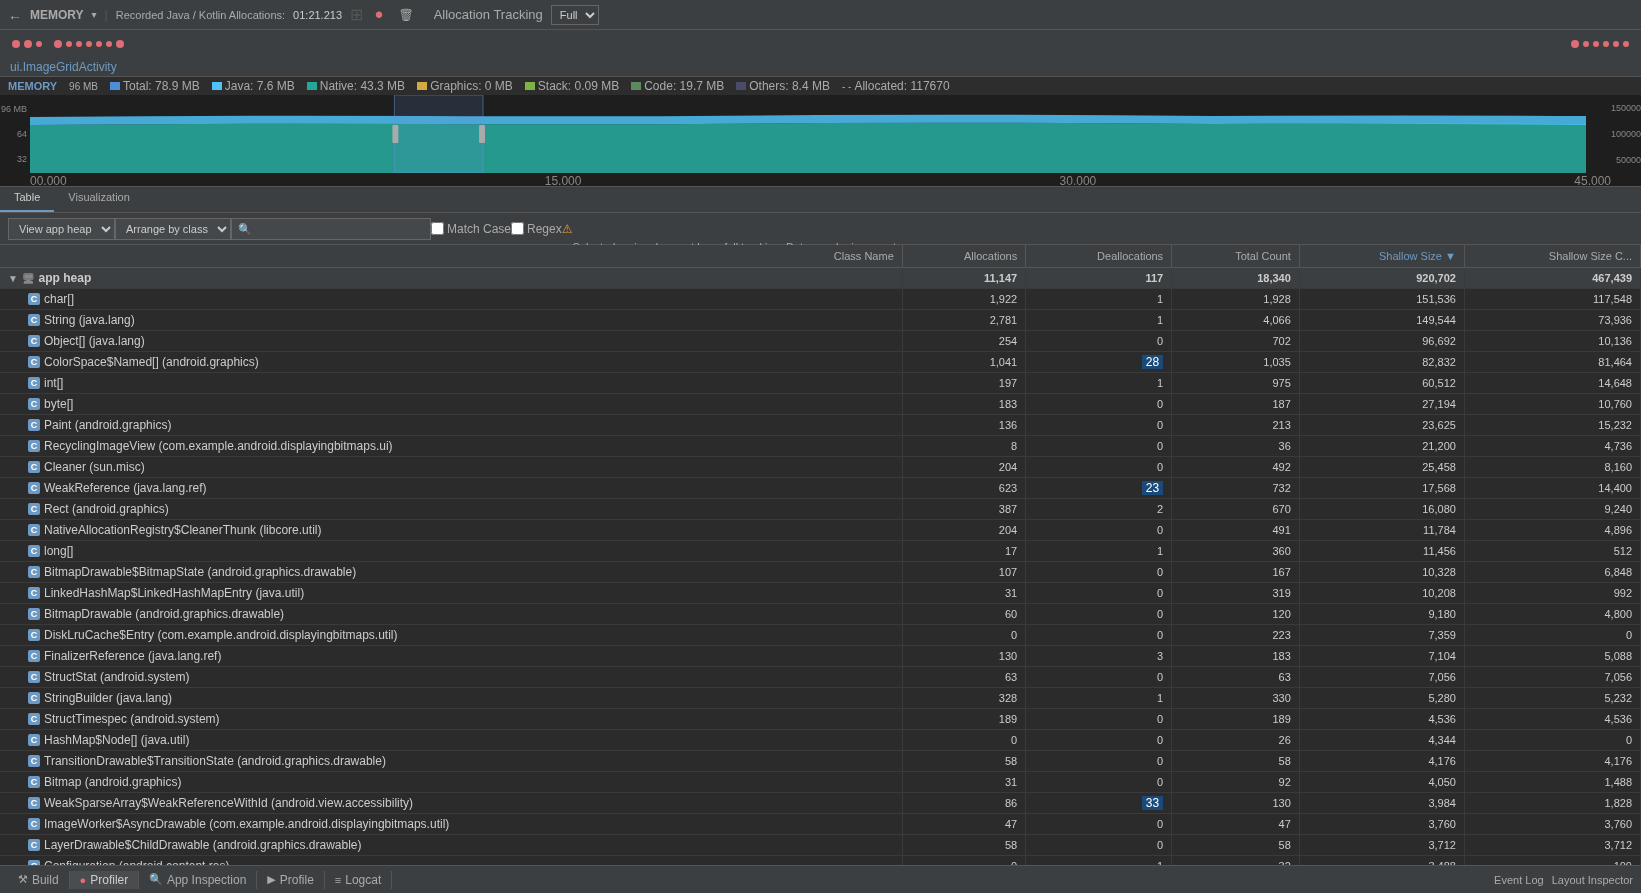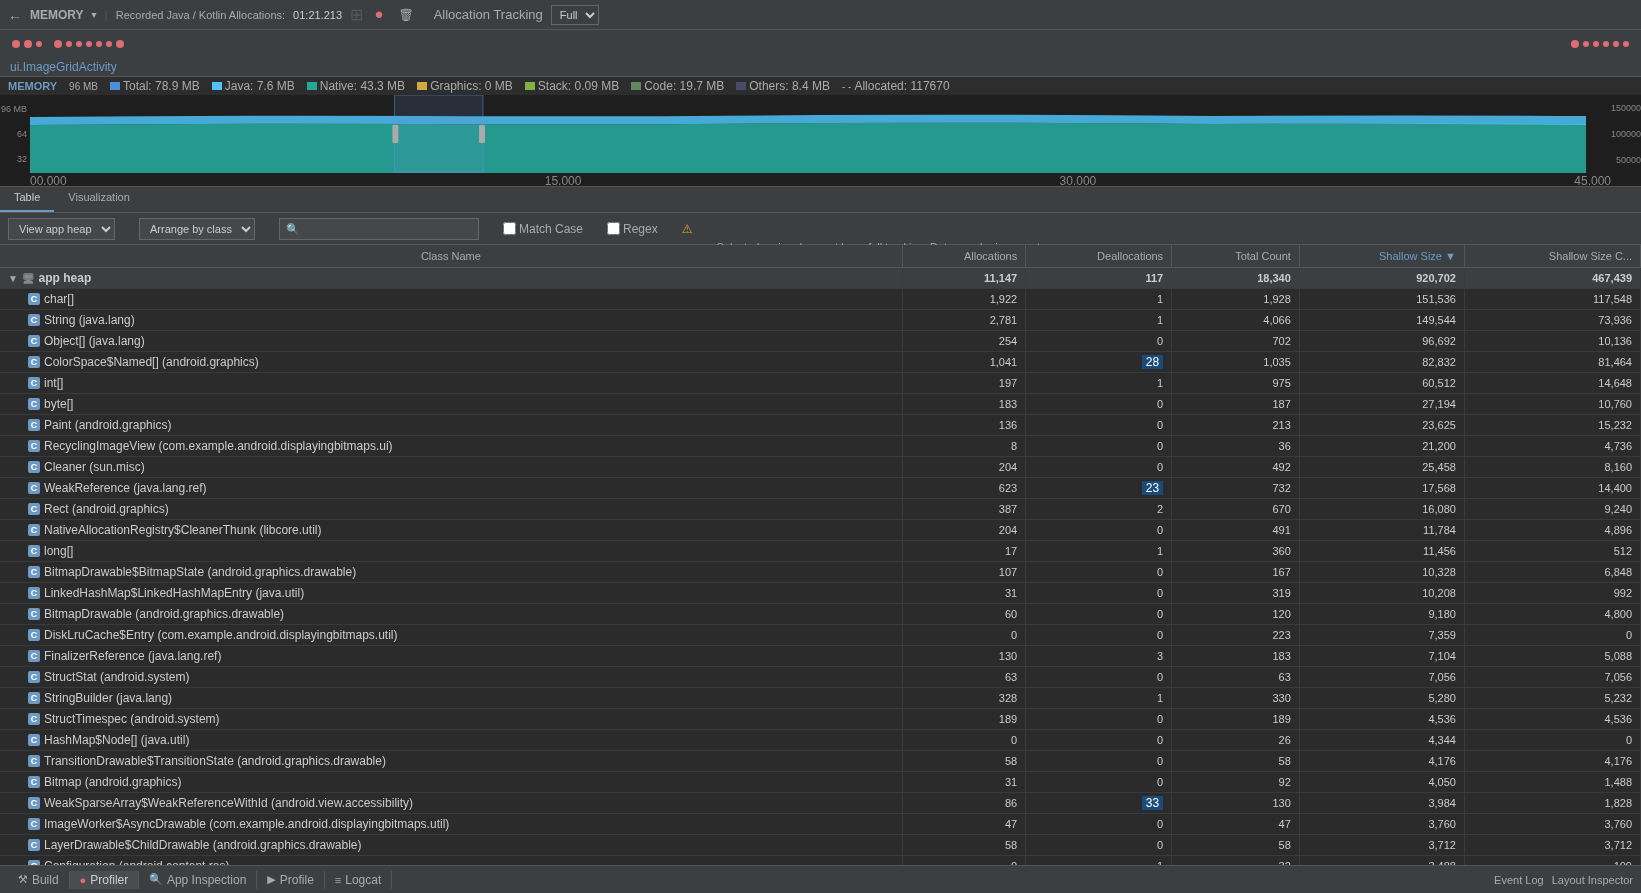--- a/index.html
+++ b/index.html
@@ -99,21 +99,21 @@
       border-bottom: 2px solid transparent;
     }
     .tab.active { color: #ccc; border-bottom: 2px solid #6d9ac4; }
 
     
     .filter-bar {
       background: #3c3f41;
       display: flex;
       align-items: center;
       padding: 4px 8px;
-      gap: 24px;
+      gap: 0;
       border-bottom: 1px solid #555;
       flex-shrink: 0;
       height: 32px;
     }
     .filter-dropdown {
       background: #45484a;
       color: #ccc;
       border: 1px solid #666;
       padding: 2px 6px;
       font-size: 11px;
@@ -145,21 +145,21 @@
     .data-table th {
       padding: 5px 8px;
       text-align: right;
       color: #aaa;
       font-size: 11px;
       font-weight: normal;
       border-bottom: 1px solid #555;
       border-right: 1px solid #555;
       white-space: nowrap;
     }
-    .data-table th.left { text-align: center; }
+    .data-table th.left { text-align: right; }
     .data-table th.sorted { color: #6d9ac4; }
     .data-table td {
       padding: 3px 8px;
       text-align: right;
       color: #ccc;
       font-size: 11px;
       border-bottom: 1px solid #3a3a3a;
       border-right: 1px solid #3a3a3a;
       white-space: nowrap;
     }

